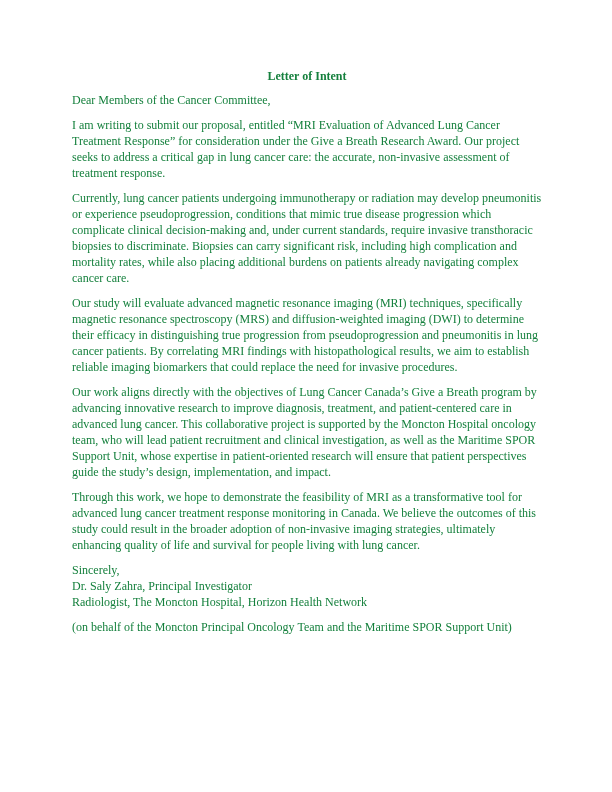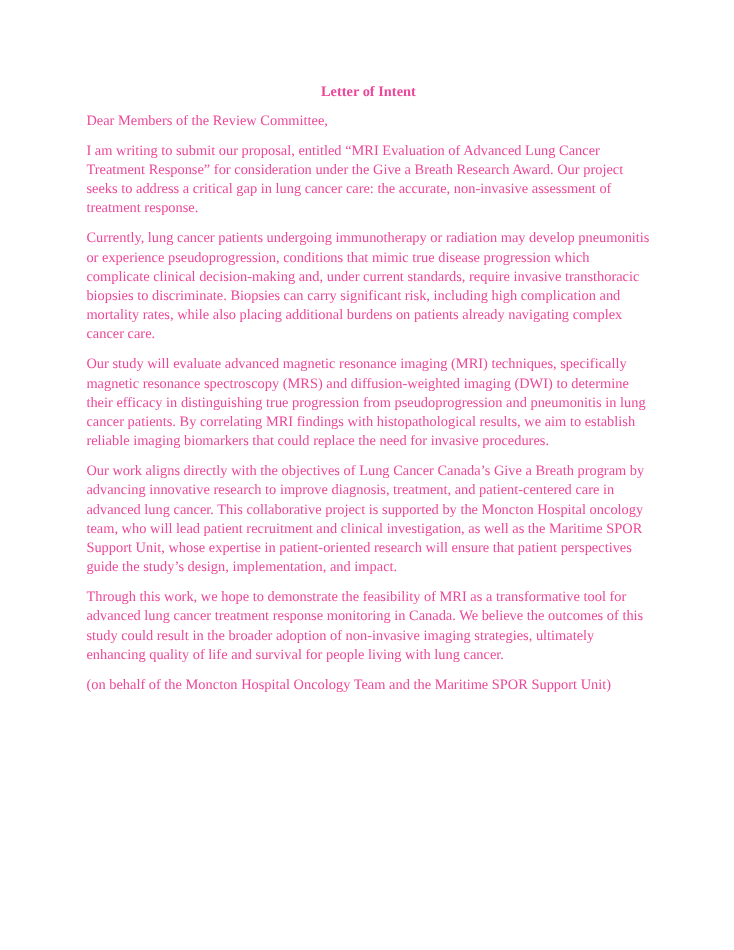--- a/index.html
+++ b/index.html
@@ -1,31 +1,36 @@
 <!DOCTYPE html>
 <html><head>
 <meta charset="utf-8">
 <style>
   html, body { margin: 0; padding: 0; background: #ffffff; }
   body { width: 612px; height: 792px; position: relative; overflow: hidden; }
   .page {
     position: absolute; left: 72px; top: 68px; width: 470px;
     font-family: "Liberation Serif", "DejaVu Serif", serif;
-    font-size: 12px; line-height: 16px; color: #ec4899;
+    font-size: 12px; line-height: 16px; color: #15803d;
   }
   .title { text-align: center; font-weight: bold; margin: 0 0 8px 0; }
   p { margin: 0 0 9px 0; }
   .sig-line { display: block; }
   .sig { margin-bottom: 9px; }
 </style>
 </head>
 <body>
 
 <div class="page">
   <div class="title">Letter of Intent</div>
-  <p>Dear Members of the Review Committee,</p>
+  <p>Dear Members of the Cancer Committee,</p>
   <p>I am writing to submit our proposal, entitled “MRI Evaluation of Advanced Lung Cancer Treatment Response” for consideration under the Give a Breath Research Award. Our project seeks to address a critical gap in lung cancer care: the accurate, non-invasive assessment of treatment response.</p>
   <p>Currently, lung cancer patients undergoing immunotherapy or radiation may develop pneumonitis or experience pseudoprogression, conditions that mimic true disease progression which complicate clinical decision-making and, under current standards, require invasive transthoracic biopsies to discriminate. Biopsies can carry significant risk, including high complication and mortality rates, while also placing additional burdens on patients already navigating complex cancer care.</p>
   <p>Our study will evaluate advanced magnetic resonance imaging (MRI) techniques, specifically magnetic resonance spectroscopy (MRS) and diffusion-weighted imaging (DWI) to determine their efficacy in distinguishing true progression from pseudoprogression and pneumonitis in lung cancer patients. By correlating MRI findings with histopathological results, we aim to establish reliable imaging biomarkers that could replace the need for invasive procedures.</p>
   <p>Our work aligns directly with the objectives of Lung Cancer Canada’s Give a Breath program by advancing innovative research to improve diagnosis, treatment, and patient-centered care in advanced lung cancer. This collaborative project is supported by the Moncton Hospital oncology team, who will lead patient recruitment and clinical investigation, as well as the Maritime SPOR Support Unit, whose expertise in patient-oriented research will ensure that patient perspectives guide the study’s design, implementation, and impact.</p>
   <p>Through this work, we hope to demonstrate the feasibility of MRI as a transformative tool for advanced lung cancer treatment response monitoring in Canada. We believe the outcomes of this study could result in the broader adoption of non-invasive imaging strategies, ultimately enhancing quality of life and survival for people living with lung cancer.</p>
-  <p>(on behalf of the Moncton Hospital Oncology Team and the Maritime SPOR Support Unit)</p>
+  <div class="sig">
+    <span class="sig-line">Sincerely,</span>
+    <span class="sig-line">Dr. Saly Zahra, Principal Investigator</span>
+    <span class="sig-line">Radiologist, The Moncton Hospital, Horizon Health Network</span>
+  </div>
+  <p>(on behalf of the Moncton Principal Oncology Team and the Maritime SPOR Support Unit)</p>
 </div>
 
 </body></html>

